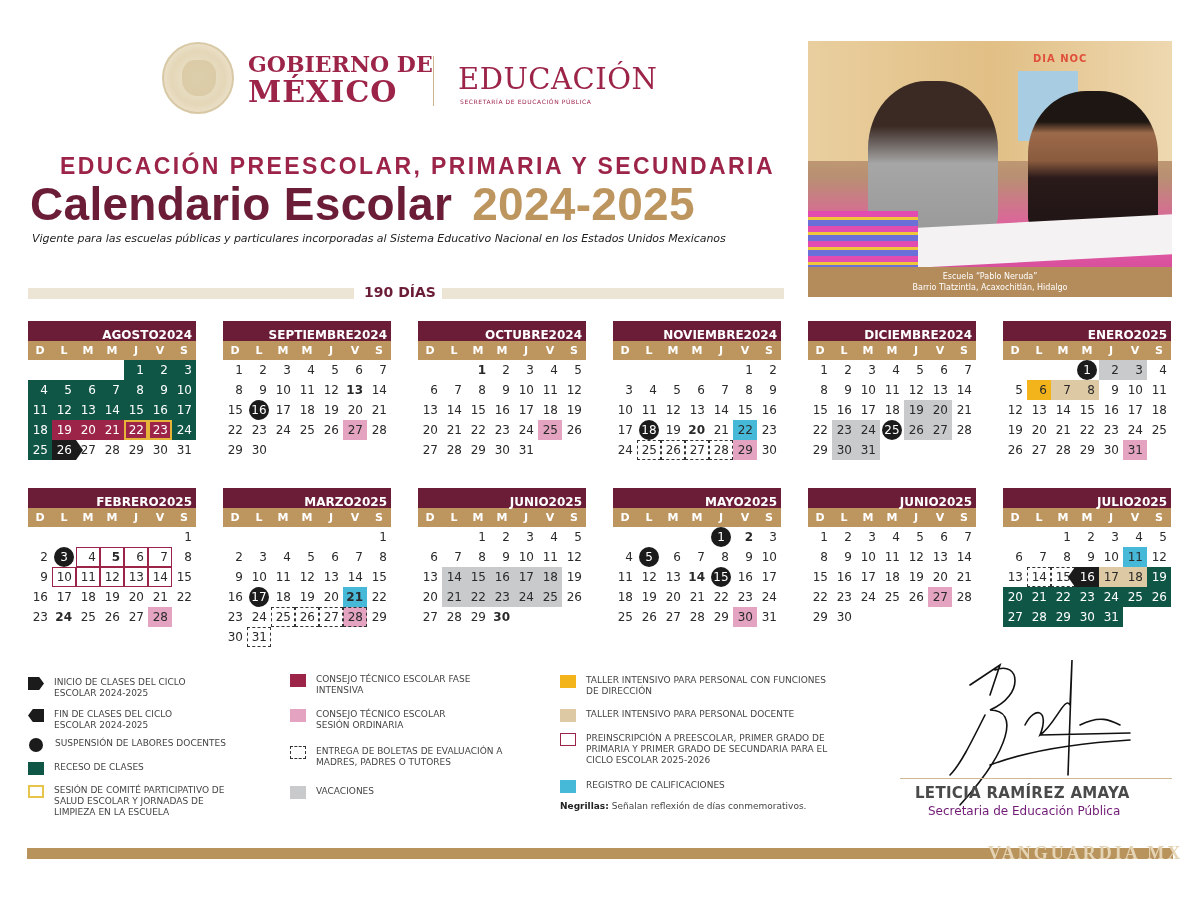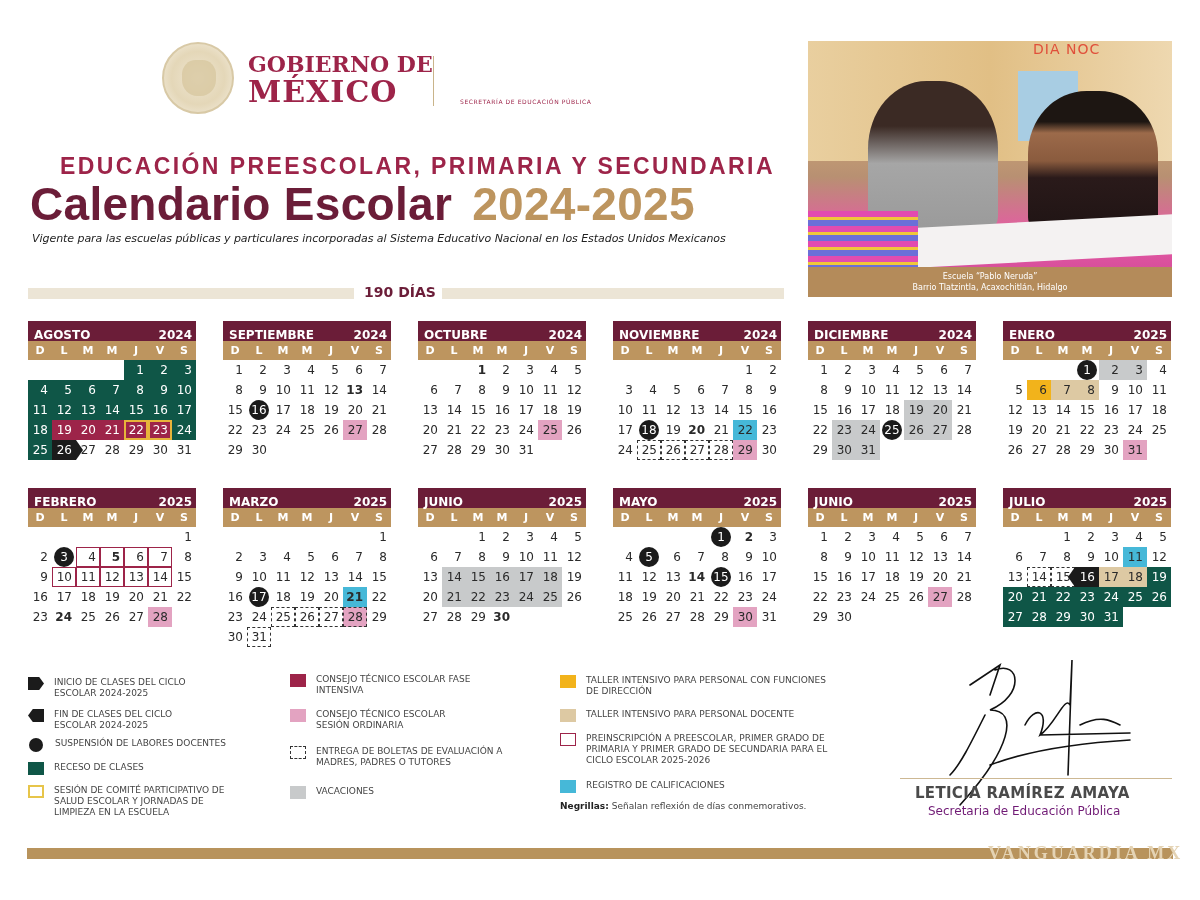--- a/index.html
+++ b/index.html
@@ -30,34 +30,34 @@
   .bar190.l { left: 28px; width: 326px; }
   .bar190.r { left: 442px; width: 342px; }
   .dias { position: absolute; left: 360px; top: 284px; width: 80px; text-align: center; font-size: 14px;
           font-weight: bold; color: #6b1d38; }
 
   .photo { position: absolute; left: 808px; top: 41px; width: 364px; height: 226px; overflow: hidden;
            background: linear-gradient(180deg, #d7b98c 0%, #c9a375 40%, #b89072 60%, #e65aa6 86%, #d8509c 100%); }
   .ph-wall { position: absolute; left: 0; top: 0; width: 364px; height: 120px;
              background: linear-gradient(90deg, #e9cf9f 0%, #e1bf85 50%, #eed8b0 100%); }
   .ph-poster { position: absolute; left: 210px; top: 30px; width: 60px; height: 70px; background: #a8cde3; }
-  .ph-text { position: absolute; left: 225px; top: 0; color: #e04f3a; font-weight: normal; font-size: 14px; letter-spacing: 1px; }
+  .ph-text { position: absolute; left: 225px; top: 12px; color: #e04f3a; font-weight: bold; font-size: 10px; letter-spacing: 1px; }
   .ph-girl { position: absolute; left: 60px; top: 40px; width: 130px; height: 150px; border-radius: 45% 45% 10% 10%;
              background: linear-gradient(180deg, #3b2a24 0%, #3b2a24 30%, #a6a6a6 55%, #9a9a9a 100%); }
   .ph-boy { position: absolute; left: 220px; top: 50px; width: 130px; height: 140px; border-radius: 45% 45% 10% 10%;
             background: linear-gradient(180deg, #1d1612 0%, #1d1612 22%, #9c6a4a 30%, #8a5b3e 50%, #2a1a1a 62%, #1f1414 100%); }
   .ph-paper { position: absolute; left: 110px; top: 180px; width: 254px; height: 40px; background: #f4f2f2; transform: skewY(-3deg); }
   .ph-books { position: absolute; left: 0; top: 170px; width: 110px; height: 56px;
               background: repeating-linear-gradient(180deg, #e24bb0 0 6px, #f0c73a 6px 9px, #6b6fd8 9px 15px); }
   .caption { position: absolute; left: 808px; top: 267px; width: 364px; height: 30px; background: #b48b5a; color: #fff;
              text-align: center; font-size: 8px; line-height: 11px; padding-top: 4px; }
 
   .month { position: absolute; width: 168px; }
   .mhead { height: 20px; background: #6b1d38; color: #fff; font-weight: bold; font-size: 12px;
-           display: flex; justify-content: space-between; align-items: center; padding: 8px 4px 0 6px; }
+           display: flex; justify-content: flex-end; align-items: center; padding: 8px 4px 0 6px; }
   .wdays { height: 19px; background: #bd955f; display: grid; grid-template-columns: repeat(7, 24px);
            color: #fff; font-weight: bold; font-size: 11px; }
   .wdays span { text-align: center; line-height: 19px; }
   .grid { display: grid; grid-template-columns: repeat(7, 24px); grid-auto-rows: 20px; }
   .d { font-size: 12px; text-align: right; padding-right: 4px; line-height: 20px; color: #2a2a2a; position: relative; }
   .d.bold { font-weight: bold; }
   .d.rec { background: #0f5647; color: #fff; }
   .d.cte { background: #9d2449; color: #fff; }
   .d.cts { background: #e3a3c1; }
   .d.vac { background: #c8cacb; }
@@ -108,20 +108,21 @@
 </head>
 <body>
 
 <div class="logo-area">
   <div class="seal" title="ESTADOS UNIDOS MEXICANOS"></div>
   <div class="gob">
     <span>GOBIERNO DE</span>
     <span class="l2">MÉXICO</span>
   </div>
   <div class="vsep"></div>
+  <div class="edu">EDUCACIÓN</div>
   <div class="edu-sub">SECRETARÍA DE EDUCACIÓN PÚBLICA</div>
 </div>
 
 <div class="t1">EDUCACIÓN PREESCOLAR, PRIMARIA Y SECUNDARIA</div>
 <div class="t2">
   <span>Calendario Escolar</span><span class="yr">2024-2025</span>
 </div>
 <div class="t3">Vigente para las escuelas públicas y particulares incorporadas al Sistema Educativo Nacional en los Estados Unidos Mexicanos</div>
 
 <div class="bar190 l"></div>

